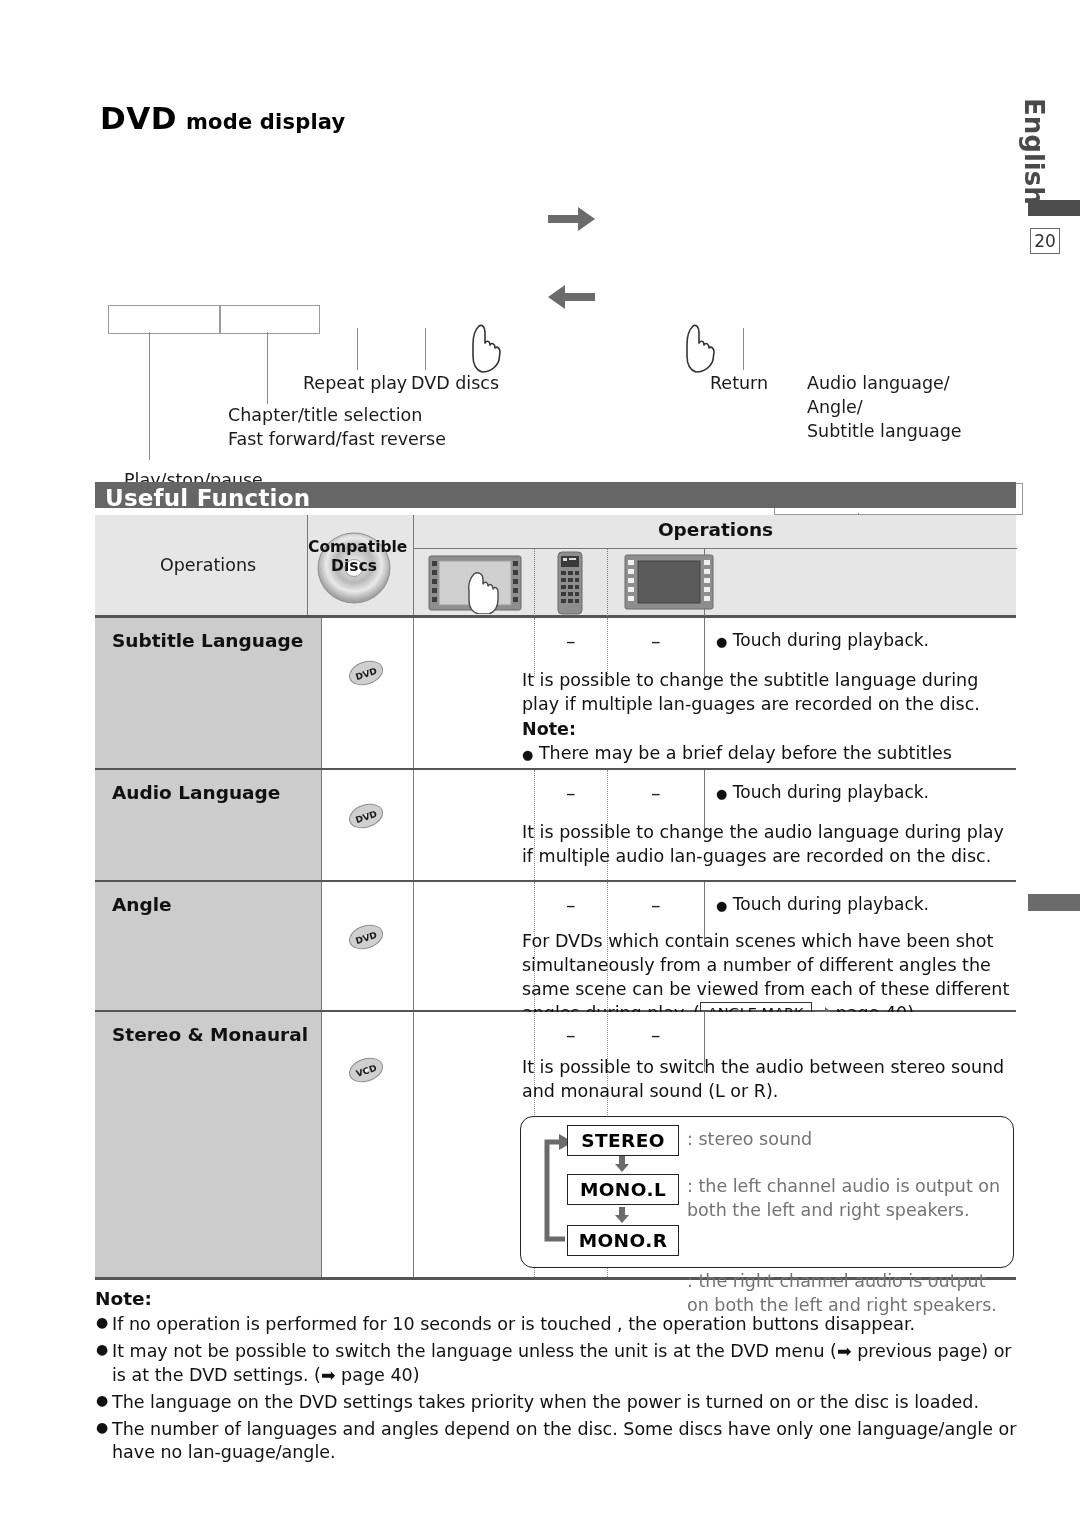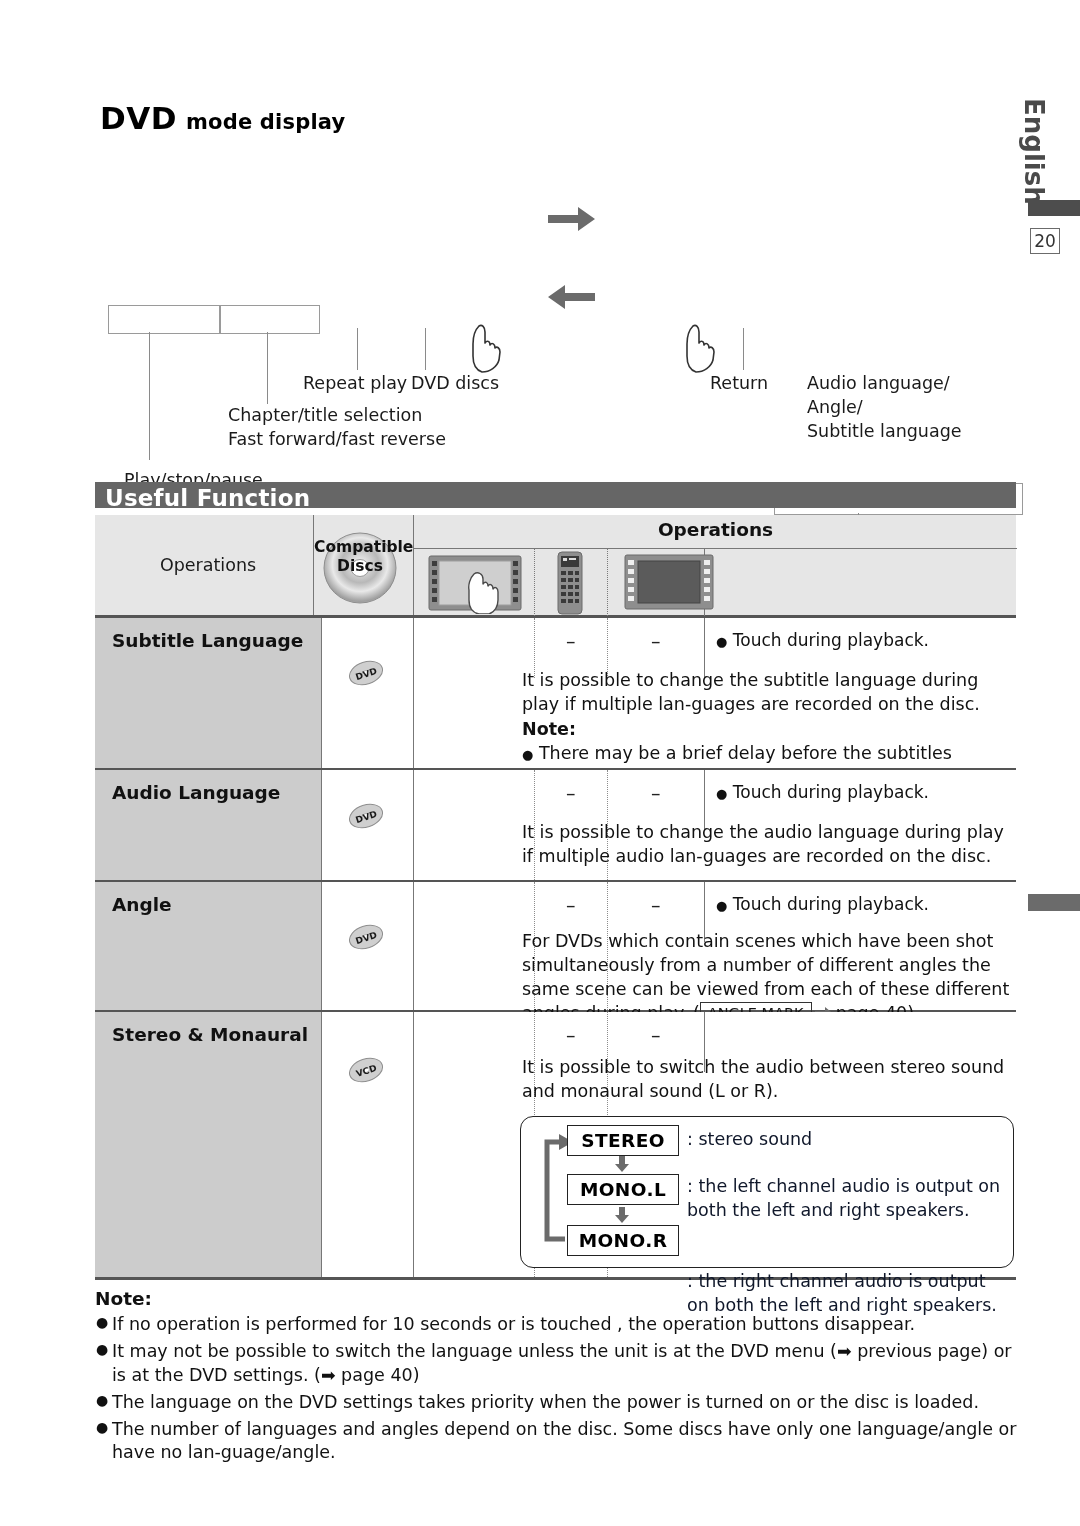--- a/index.html
+++ b/index.html
@@ -69,21 +69,21 @@
   .thead{
     position:relative;height:100px;background:#e6e6e6;
     border-bottom:3px solid #555;
   }
   .th-ops-left{
     position:absolute;left:0;top:0;width:226px;height:100px;
     display:flex;align-items:center;justify-content:center;
     font-size:17.5px;font-family:"DejaVu Sans", sans-serif;color:#1a1a1a;
   }
   .th-disc{
-    position:absolute;left:218px;top:0;width:92px;height:100px;
+    position:absolute;left:212px;top:0;width:92px;height:100px;
     border-left:1.4px solid #777;
   }
   .disc-art{position:absolute;left:6px;top:16px;width:80px;height:74px;}
   .disc-txt{
     position:absolute;left:0;top:23px;width:92px;text-align:center;
     font-family:"DejaVu Sans", sans-serif;font-weight:bold;font-size:15.5px;
     color:#111;line-height:1.25;
   }
   .th-ops-right{
     position:absolute;left:318px;top:0;width:603px;height:100px;
@@ -141,21 +141,21 @@
   
   .spanel{
     position:absolute;border:1.8px solid #222;border-radius:13px;background:#fff;
   }
   .sbtn{
     position:absolute;border:1.8px solid #222;background:#fff;
     font-family:"DejaVu Sans", sans-serif;font-weight:bold;font-size:18.5px;
     display:flex;align-items:center;justify-content:center;letter-spacing:0.4px;
   }
   .stxt{
-    position:absolute;font-size:17.5px;line-height:1.35;color:#0f172a;
+    position:absolute;font-size:17.5px;line-height:1.35;color:#737373;
     font-family:"DejaVu Sans", sans-serif;
   }
 
   
   #note{position:absolute;left:95px;top:1288px;width:925px;}
   #note .nt-title{
     font-family:"DejaVu Sans", sans-serif;font-weight:bold;font-size:18.5px;color:#111;
     margin-bottom:2px;
   }
   .nb{

